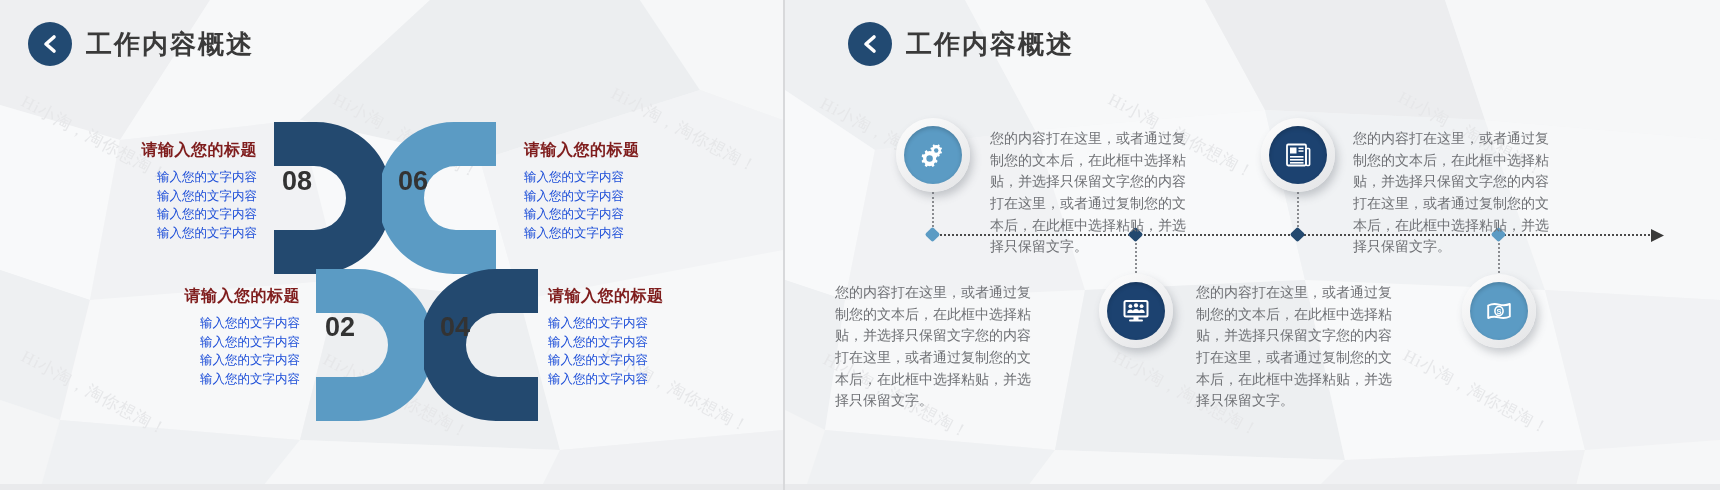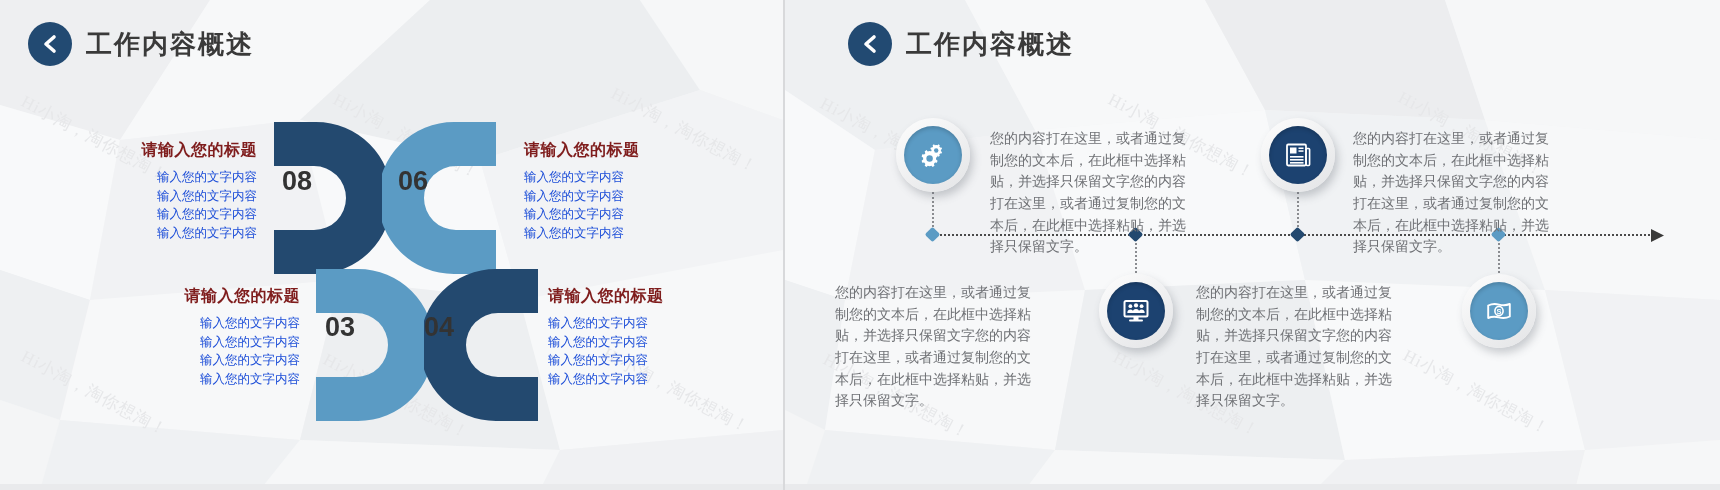--- a/index.html
+++ b/index.html
@@ -163,28 +163,28 @@
           <path d="M 114 4 L 72 4 A 76 76 0 0 0 72 156 L 114 156 L 114 112 L 74 112 A 32 32 0 0 1 74 48 L 114 48 Z" fill="#5b9bc4"></path>
         </svg>
       </div>
       <div class="ring-num" style="left:398px; top:166px;">06</div>
 
       <div class="ring" style="left:312px; top:265px;">
         <svg width="118" height="160" viewBox="0 0 118 160">
           <path d="M 4 4 L 46 4 A 76 76 0 0 1 46 156 L 4 156 L 4 112 L 44 112 A 32 32 0 0 0 44 48 L 4 48 Z" fill="#5b9bc4"></path>
         </svg>
       </div>
-      <div class="ring-num" style="left:325px; top:312px;">03</div>
+      <div class="ring-num" style="left:325px; top:312px;">02</div>
 
       <div class="ring" style="left:424px; top:265px;">
         <svg width="118" height="160" viewBox="0 0 118 160">
           <path d="M 114 4 L 72 4 A 76 76 0 0 0 72 156 L 114 156 L 114 112 L 74 112 A 32 32 0 0 1 74 48 L 114 48 Z" fill="#23496f"></path>
         </svg>
       </div>
-      <div class="ring-num" style="left:424px; top:312px;">04</div>
+      <div class="ring-num" style="left:440px; top:312px;">04</div>
 
       <div class="txtblk ta-right" style="left:47px; top:140px;">
         <div class="t-title">请输入您的标题</div>
         <div class="t-line">输入您的文字内容</div>
         <div class="t-line">输入您的文字内容</div>
         <div class="t-line">输入您的文字内容</div>
         <div class="t-line">输入您的文字内容</div>
       </div>
 
       <div class="txtblk ta-left" style="left:524px; top:140px;">

